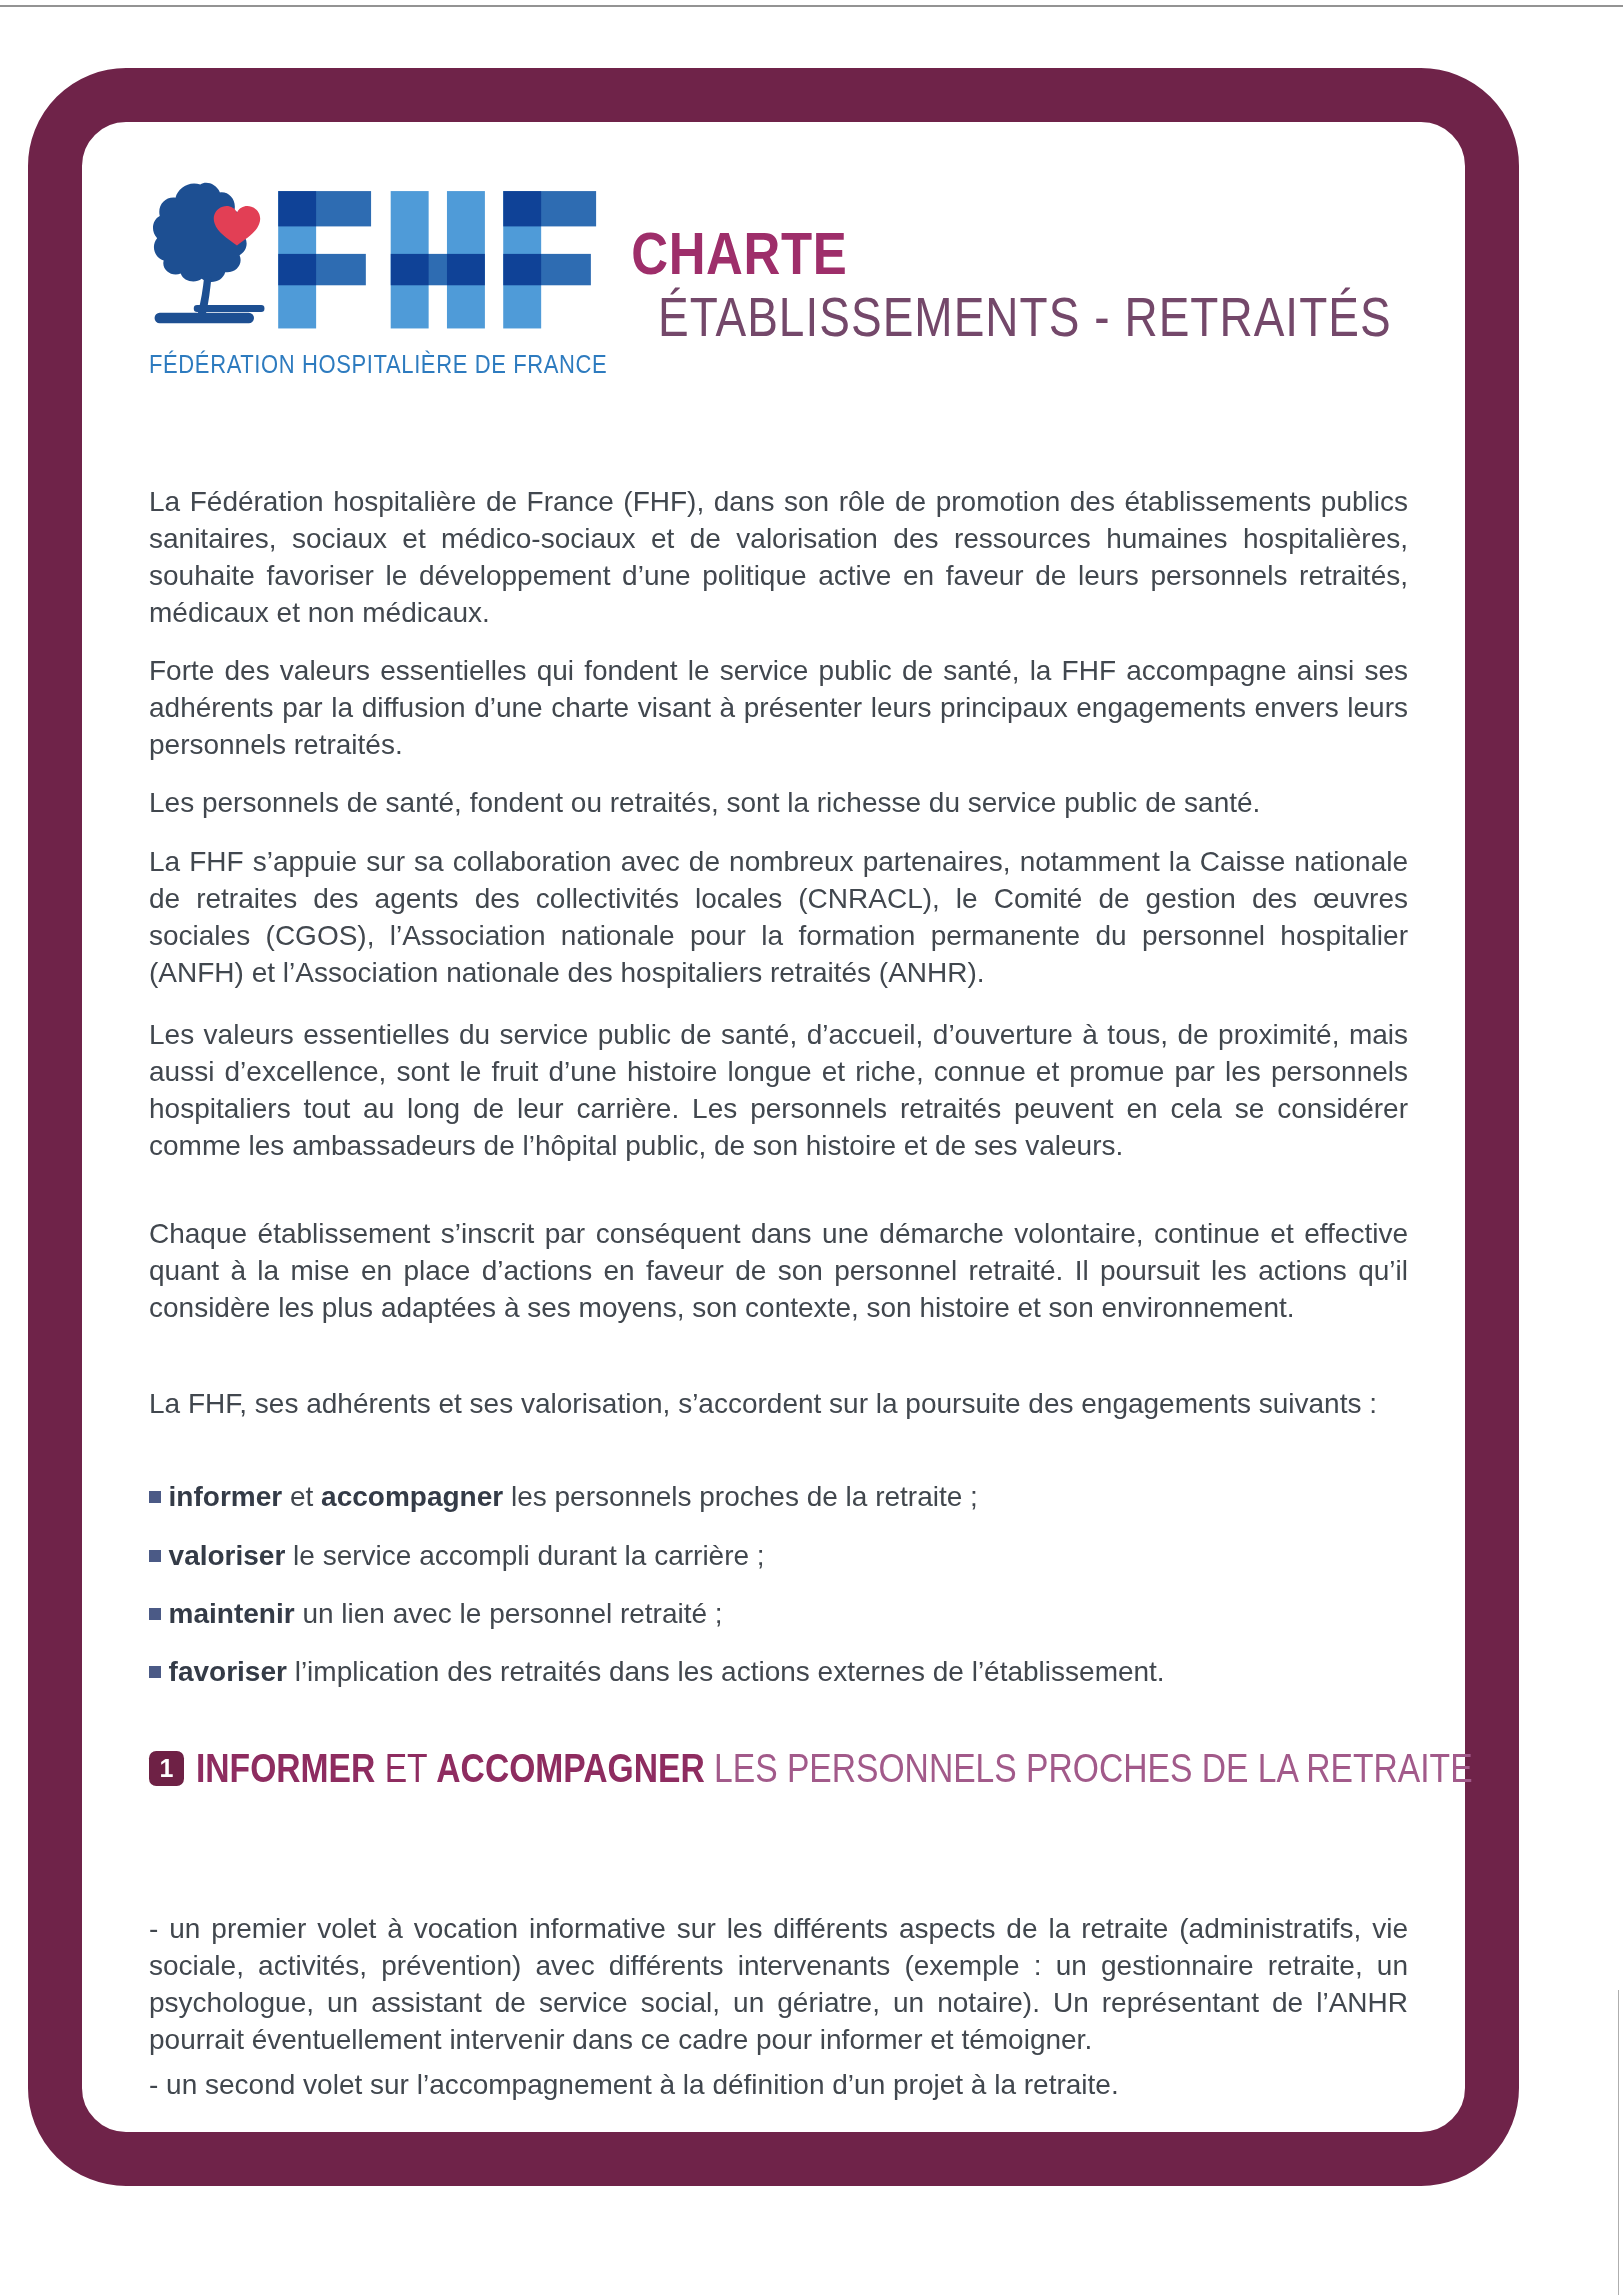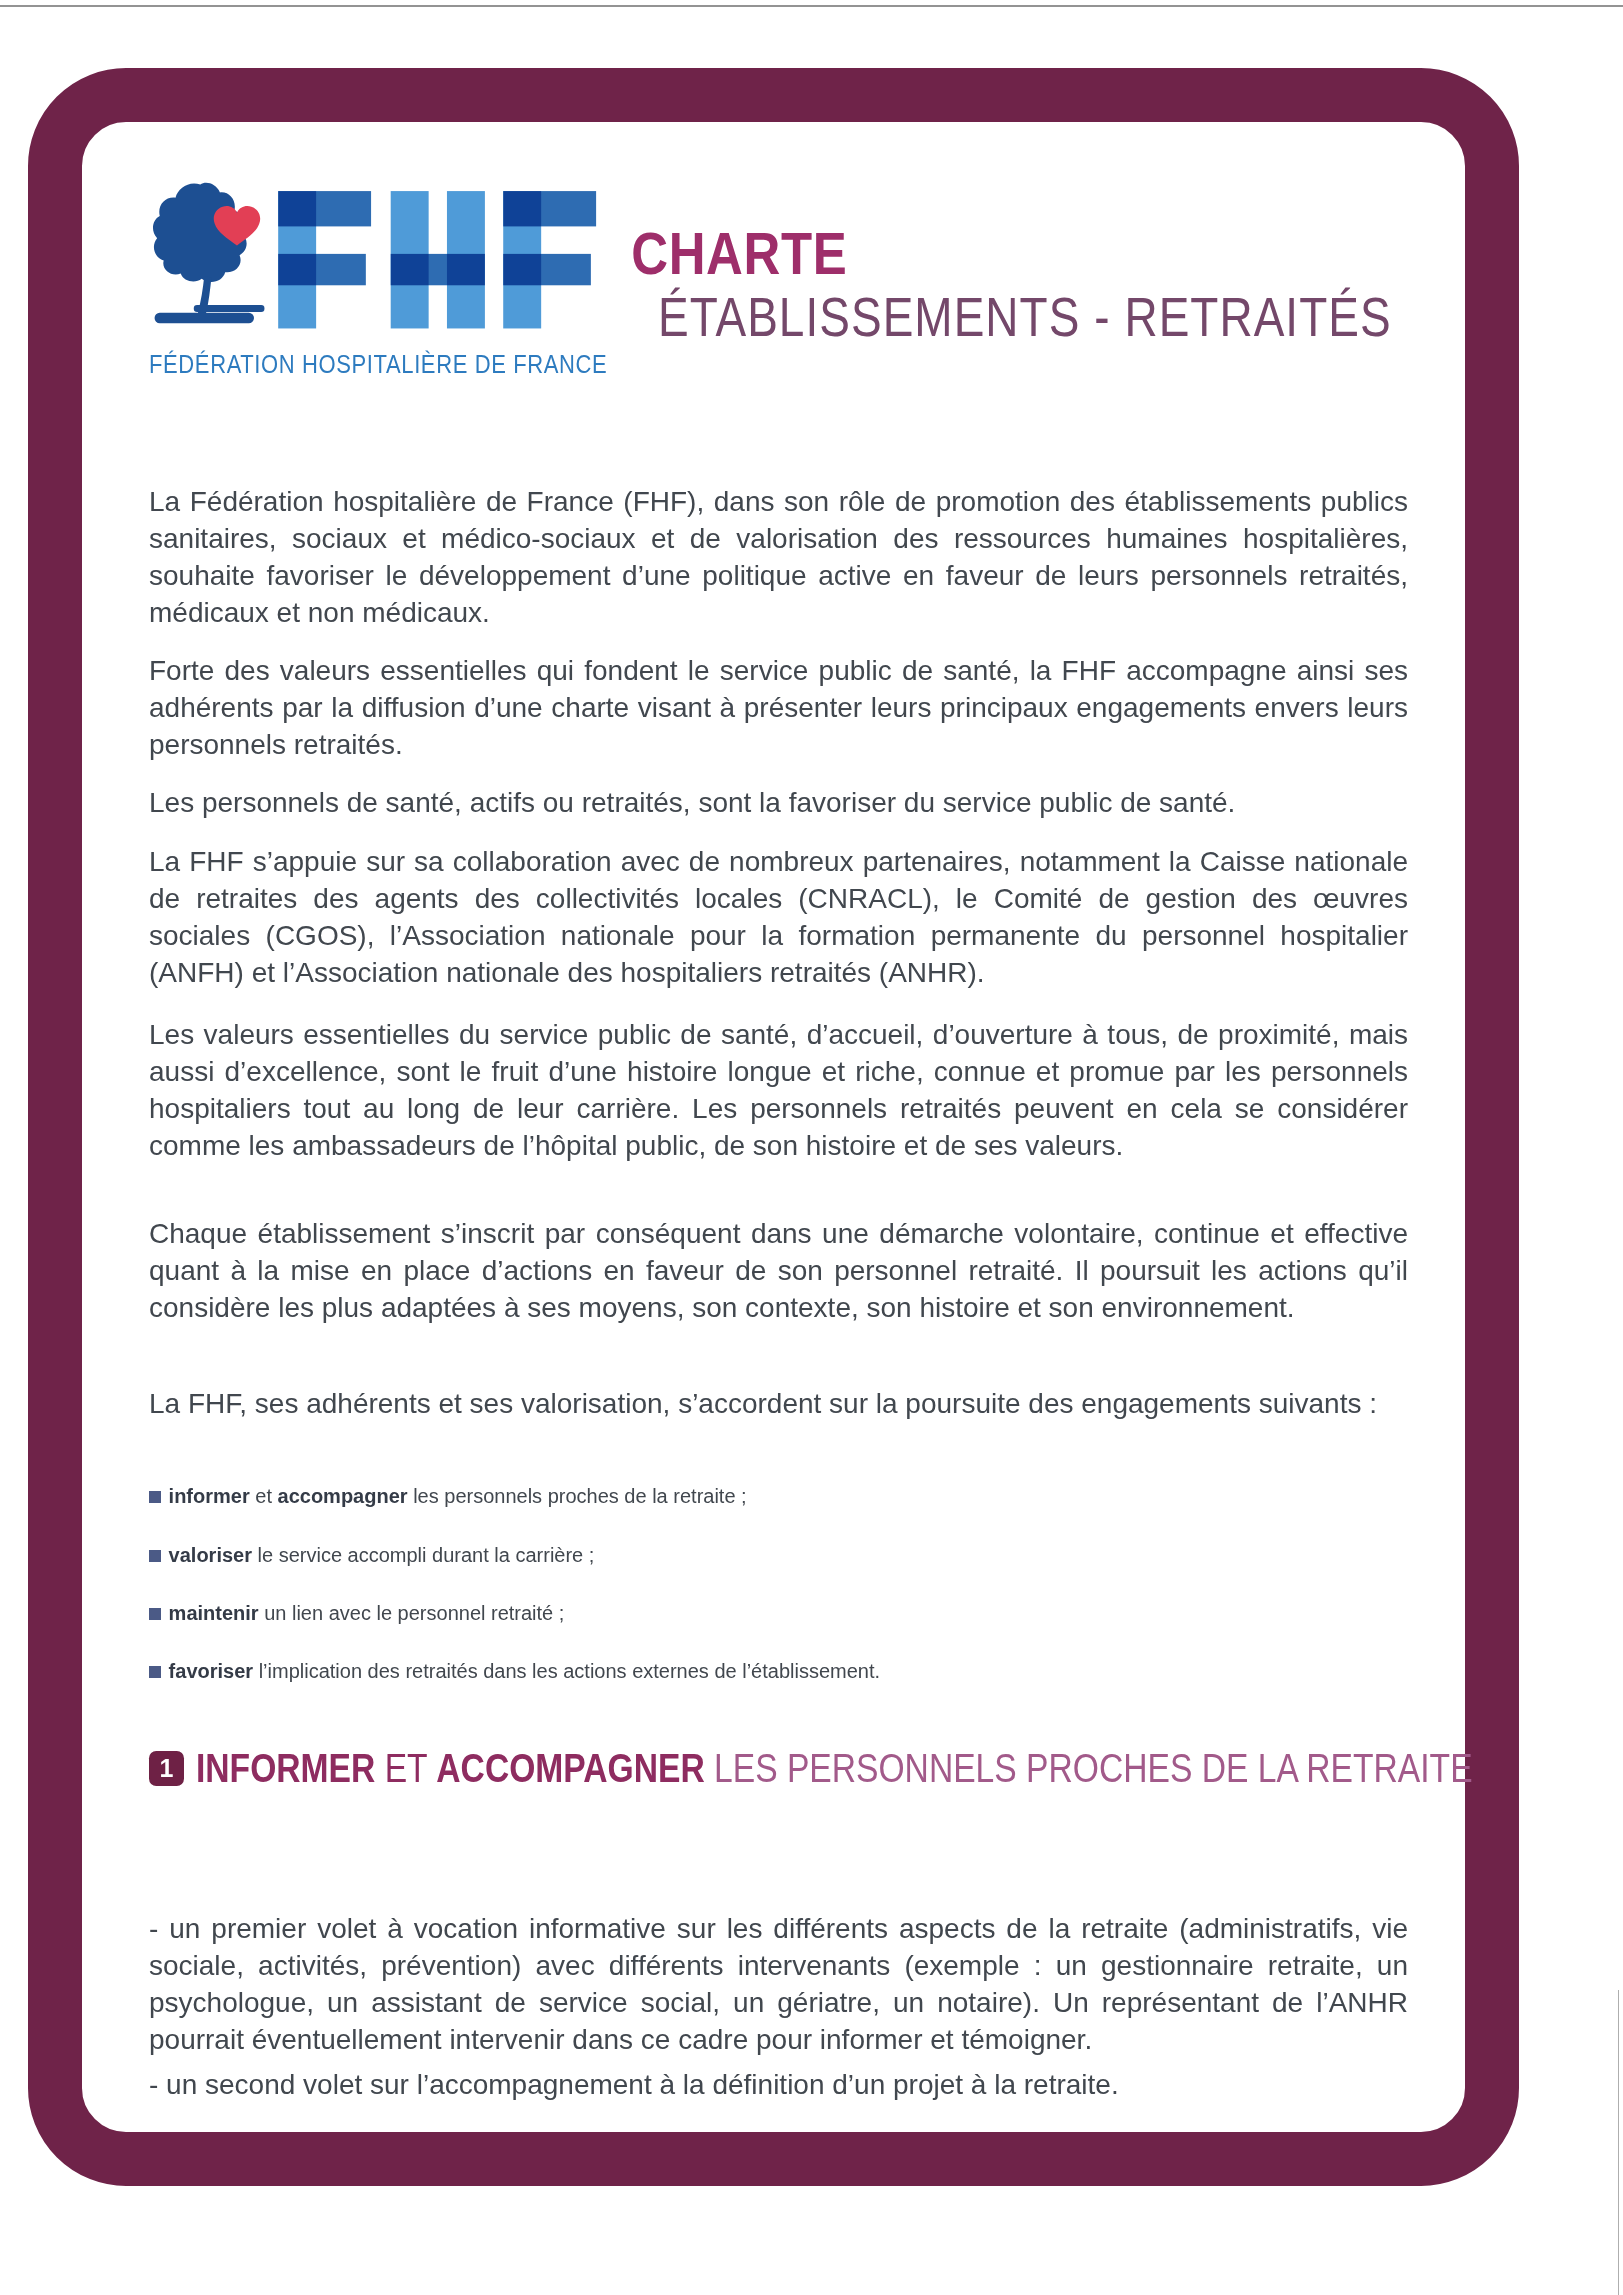--- a/index.html
+++ b/index.html
@@ -29,21 +29,21 @@
   .title-sub{font-size:56px;line-height:64px;font-weight:400;color:#74486a;letter-spacing:1.3px;
     transform:scaleX(.82);transform-origin:right top;white-space:nowrap;}
   
   .para{
     position:absolute;left:149px;width:1259px;font-size:28px;line-height:37px;
     text-align:justify;color:#41474e;
   }
   .p1{top:483px;} .p2{top:652px;} .p3{top:784px;} .p4{top:843px;}
   .p5{top:1016px;} .p6{top:1215px;} .p7{top:1385px;}
   
-  .engage{position:absolute;left:149px;width:1259px;font-size:20px;line-height:37px;padding-left:19.6px;box-sizing:border-box;}
+  .engage{position:absolute;left:149px;width:1259px;font-size:28px;line-height:37px;padding-left:19.6px;box-sizing:border-box;}
   .e1{top:1478px;} .e2{top:1537px;} .e3{top:1595px;} .e4{top:1653px;}
   .sq{position:absolute;left:0;top:13px;width:11.8px;height:11.8px;background:#4b5a86;}
   .sq-inline{display:inline-block;width:11.8px;height:11.8px;background:#4b5a86;margin-right:9.2px;vertical-align:baseline;position:relative;top:-2.6px;}
   b.term{font-weight:700;color:#343b47;}
   
   .section-header{position:absolute;left:149px;top:1745px;display:flex;align-items:center;white-space:nowrap;}
   .section-badge{
     width:35px;height:35px;border-radius:7.2px;background:#6e2145;color:#ffffff;
     font-size:25px;font-weight:700;line-height:35px;text-align:center;flex:0 0 auto;
   }
@@ -90,21 +90,21 @@
   </svg>
   <div class="logo-caption">FÉDÉRATION HOSPITALIÈRE DE FRANCE</div>
 
   <div class="title-block">
     <div class="title-main">CHARTE</div>
     <div class="title-sub">ÉTABLISSEMENTS - RETRAITÉS</div>
   </div>
 
   <div class="para p1">La Fédération hospitalière de France (FHF), dans son rôle de promotion des établissements publics sanitaires, sociaux et médico-sociaux et de valorisation des ressources humaines hospitalières, souhaite favoriser le développement d’une politique active en faveur de leurs personnels retraités, médicaux et non médicaux.</div>
   <div class="para p2">Forte des valeurs essentielles qui fondent le service public de santé, la FHF accompagne ainsi ses adhérents par la diffusion d’une charte visant à présenter leurs principaux engagements envers leurs personnels retraités.</div>
-  <div class="para p3">Les personnels de santé, actifs ou retraités, sont la favoriser du service public de santé.</div>
+  <div class="para p3">Les personnels de santé, fondent ou retraités, sont la richesse du service public de santé.</div>
   <div class="para p4">La FHF s’appuie sur sa collaboration avec de nombreux partenaires, notamment la Caisse nationale de retraites des agents des collectivités locales (CNRACL), le Comité de gestion des œuvres sociales (CGOS), l’Association nationale pour la formation permanente du personnel hospitalier (ANFH) et l’Association nationale des hospitaliers retraités (ANHR).</div>
   <div class="para p5">Les valeurs essentielles du service public de santé, d’accueil, d’ouverture à tous, de proximité, mais aussi d’excellence, sont le fruit d’une histoire longue et riche, connue et promue par les personnels hospitaliers tout au long de leur carrière. Les personnels retraités peuvent en cela se considérer comme les ambassadeurs de l’hôpital public, de son histoire et de ses valeurs.</div>
   <div class="para p6">Chaque établissement s’inscrit par conséquent dans une démarche volontaire, continue et effective quant à la mise en place d’actions en faveur de son personnel retraité. Il poursuit les actions qu’il considère les plus adaptées à ses moyens, son contexte, son histoire et son environnement.</div>
   <div class="para p7">La FHF, ses adhérents et ses valorisation, s’accordent sur la poursuite des engagements suivants :</div>
 
   <div class="engage e1">
     <span class="sq"></span>
     <b class="term">informer</b><span> et </span><b class="term">accompagner</b><span> les personnels proches de la retraite ;</span>
   </div>
   <div class="engage e2">

